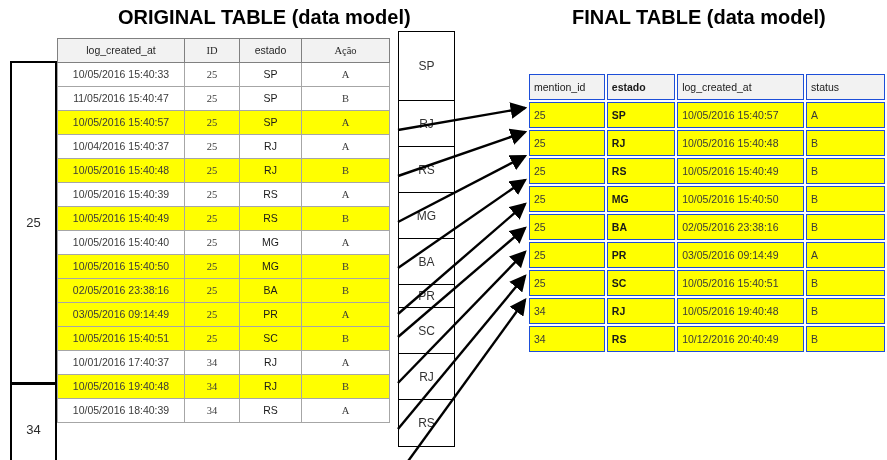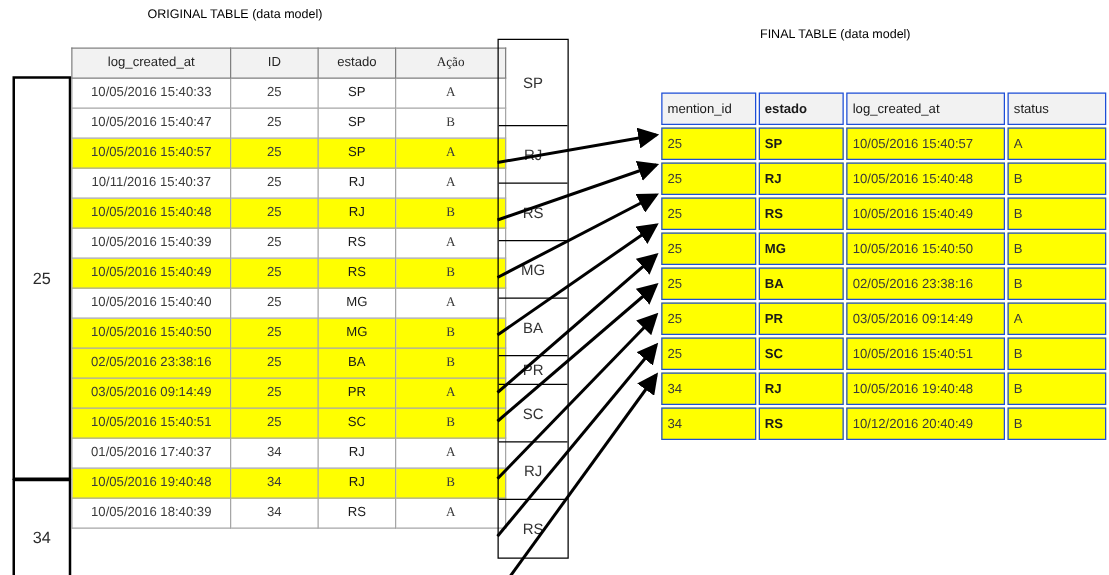--- a/index.html
+++ b/index.html
@@ -6,27 +6,27 @@
   html, body { margin:0; padding:0; }
   body {
     width: 887px; height: 460px;
     background: #ffffff;
     font-family: "Liberation Sans", sans-serif;
     position: relative;
     overflow: hidden;
   }
   .title {
     position: absolute;
-    font-weight: normal;
-    font-size: 10px;
+    font-weight: bold;
+    font-size: 20px;
     color: #000000;
     white-space: nowrap;
   }
   #title-original { left: 118px; top: 6px; }
-  #title-final    { left: 608px; top: 6px; margin-top: 16px; }
+  #title-final    { left: 572px; top: 6px; }
 
   
   #original-wrap {
     position: absolute;
     left: 0px; top: 30px;
     width: 470px; height: 430px;
   }
   table.grid {
     border-collapse: collapse;
     font-size: 10.5px;
@@ -44,21 +44,21 @@
   table.grid thead th {
     background: #f2f2f2;
     border: 1px solid #808080;
     color: #262626;
     font-size: 10.5px;
   }
   td.estado { font-weight: bold; color:#1a1a1a; }
   tr.hl td { background: #ffff00; }
   #orig-table { position:absolute; left: 57px; top: 8px; }
   #orig-table .c-log { width: 127px; text-align:center; }
-  #orig-table .c-id  { width: 70px; }
+  #orig-table .c-id  { width: 55px; font-family: Liberation Serif, serif; }
   #orig-table .c-est { width: 62px; }
   #orig-table .c-ac  { width: 88px; font-family: Liberation Serif, serif; }
 
   
   .idgroup {
     position: absolute;
     border: 2px solid #000000;
     left: 10px;
     width: 47px;
     display: flex;
@@ -147,33 +147,33 @@
       </tr>
     </thead>
     <tbody id="orig-body">
         <tr>
           <td class="c-log">10/05/2016 15:40:33</td>
           <td class="c-id">25</td>
           <td class="c-est estado">SP</td>
           <td class="c-ac">A</td>
         </tr>
         <tr>
-          <td class="c-log">10/05/2016 15:40:47</td>
+          <td class="c-log">11/05/2016 15:40:47</td>
           <td class="c-id">25</td>
           <td class="c-est estado">SP</td>
           <td class="c-ac">B</td>
         </tr>
         <tr class="hl">
           <td class="c-log">10/05/2016 15:40:57</td>
           <td class="c-id">25</td>
           <td class="c-est estado">SP</td>
           <td class="c-ac">A</td>
         </tr>
         <tr>
-          <td class="c-log">10/11/2016 15:40:37</td>
+          <td class="c-log">10/04/2016 15:40:37</td>
           <td class="c-id">25</td>
           <td class="c-est estado">RJ</td>
           <td class="c-ac">A</td>
         </tr>
         <tr class="hl">
           <td class="c-log">10/05/2016 15:40:48</td>
           <td class="c-id">25</td>
           <td class="c-est estado">RJ</td>
           <td class="c-ac">B</td>
         </tr>
@@ -213,21 +213,21 @@
           <td class="c-est estado">PR</td>
           <td class="c-ac">A</td>
         </tr>
         <tr class="hl">
           <td class="c-log">10/05/2016 15:40:51</td>
           <td class="c-id">25</td>
           <td class="c-est estado">SC</td>
           <td class="c-ac">B</td>
         </tr>
         <tr>
-          <td class="c-log">01/05/2016 17:40:37</td>
+          <td class="c-log">10/01/2016 17:40:37</td>
           <td class="c-id">34</td>
           <td class="c-est estado">RJ</td>
           <td class="c-ac">A</td>
         </tr>
         <tr class="hl">
           <td class="c-log">10/05/2016 19:40:48</td>
           <td class="c-id">34</td>
           <td class="c-est estado">RJ</td>
           <td class="c-ac">B</td>
         </tr>

